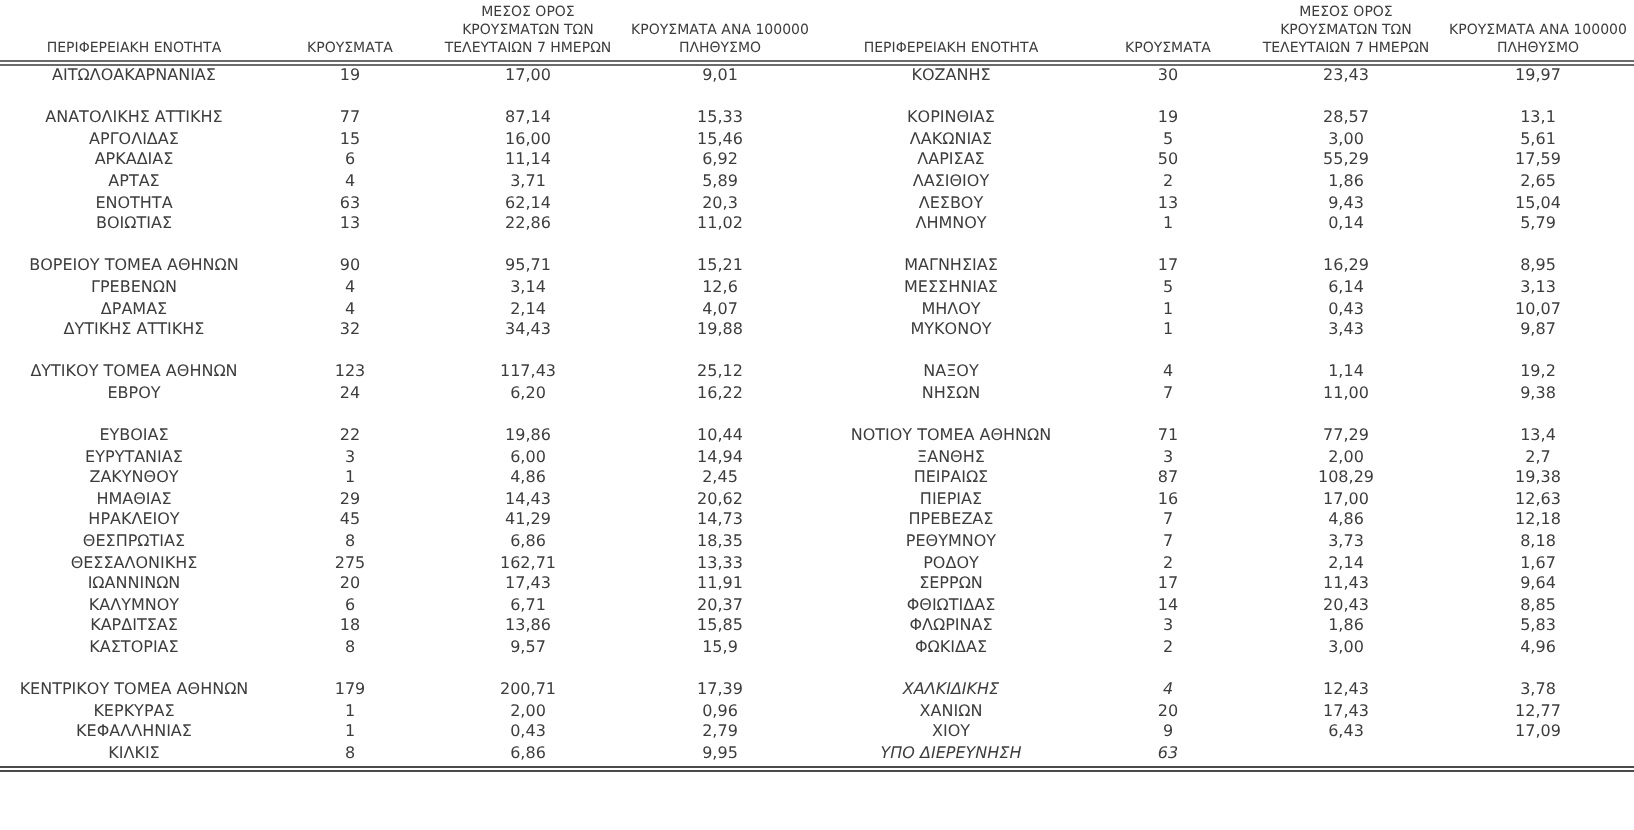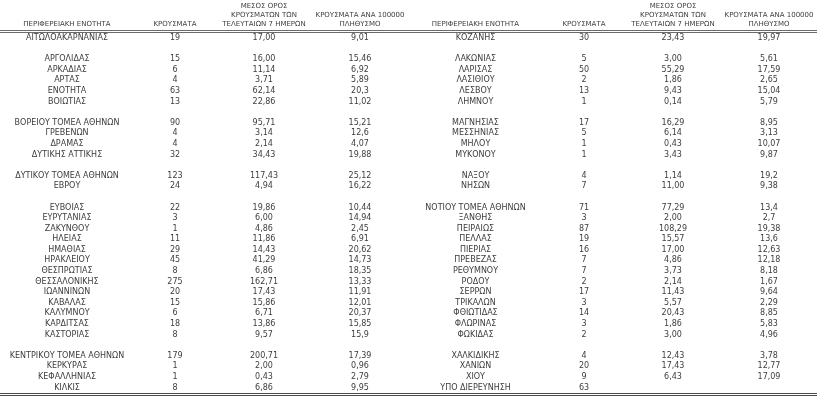--- a/index.html
+++ b/index.html
@@ -17,21 +17,21 @@
     vertical-align:bottom;
     padding:2px 1px 1px 1px;color:#3d3d3d;
     border-bottom:3px double #6b6b6b;
   }
   tbody td{
     font-size:8px;line-height:10.6px;height:10.6px;
     padding:0 1px;text-align:center;vertical-align:middle;
     white-space:nowrap;overflow:hidden;color:#3d3d3d;
   }
   tbody tr.sep td{height:10.6px;}
-  td.it{}
+  td.it{font-style:italic;}
 </style>
 </head>
 <body>
 
 <div class="page">
   <table>
     <colgroup>
       <col style="width:134px">
         <col style="width:82px">
         <col style="width:96px">
@@ -68,20 +68,30 @@
           <td></td>
           <td></td>
           <td></td>
           <td></td>
           <td></td>
           <td></td>
           <td></td>
           <td></td>
         </tr>
         <tr>
+          <td>ΑΝΑΤΟΛΙΚΗΣ ΑΤΤΙΚΗΣ</td>
+          <td>77</td>
+          <td>87,14</td>
+          <td>15,33</td>
+          <td>ΚΟΡΙΝΘΙΑΣ</td>
+          <td>19</td>
+          <td>28,57</td>
+          <td>13,1</td>
+        </tr>
+        <tr>
           <td>ΑΡΓΟΛΙΔΑΣ</td>
           <td>15</td>
           <td>16,00</td>
           <td>15,46</td>
           <td>ΛΑΚΩΝΙΑΣ</td>
           <td>5</td>
           <td>3,00</td>
           <td>5,61</td>
         </tr>
         <tr>
@@ -190,21 +200,21 @@
           <td>117,43</td>
           <td>25,12</td>
           <td>ΝΑΞΟΥ</td>
           <td>4</td>
           <td>1,14</td>
           <td>19,2</td>
         </tr>
         <tr>
           <td>ΕΒΡΟΥ</td>
           <td>24</td>
-          <td>4,94</td>
+          <td>6,20</td>
           <td>16,22</td>
           <td>ΝΗΣΩΝ</td>
           <td>7</td>
           <td>11,00</td>
           <td>9,38</td>
         </tr>
         <tr class="sep">
           <td></td>
           <td></td>
           <td></td>
@@ -238,30 +248,20 @@
           <td>ΖΑΚΥΝΘΟΥ</td>
           <td>1</td>
           <td>4,86</td>
           <td>2,45</td>
           <td>ΠΕΙΡΑΙΩΣ</td>
           <td>87</td>
           <td>108,29</td>
           <td>19,38</td>
         </tr>
         <tr>
-          <td>ΗΛΕΙΑΣ</td>
-          <td>11</td>
-          <td>11,86</td>
-          <td>6,91</td>
-          <td>ΠΕΛΛΑΣ</td>
-          <td>19</td>
-          <td>15,57</td>
-          <td>13,6</td>
-        </tr>
-        <tr>
           <td>ΗΜΑΘΙΑΣ</td>
           <td>29</td>
           <td>14,43</td>
           <td>20,62</td>
           <td>ΠΙΕΡΙΑΣ</td>
           <td>16</td>
           <td>17,00</td>
           <td>12,63</td>
         </tr>
         <tr>
@@ -298,30 +298,20 @@
           <td>ΙΩΑΝΝΙΝΩΝ</td>
           <td>20</td>
           <td>17,43</td>
           <td>11,91</td>
           <td>ΣΕΡΡΩΝ</td>
           <td>17</td>
           <td>11,43</td>
           <td>9,64</td>
         </tr>
         <tr>
-          <td>ΚΑΒΑΛΑΣ</td>
-          <td>15</td>
-          <td>15,86</td>
-          <td>12,01</td>
-          <td>ΤΡΙΚΑΛΩΝ</td>
-          <td>3</td>
-          <td>5,57</td>
-          <td>2,29</td>
-        </tr>
-        <tr>
           <td>ΚΑΛΥΜΝΟΥ</td>
           <td>6</td>
           <td>6,71</td>
           <td>20,37</td>
           <td>ΦΘΙΩΤΙΔΑΣ</td>
           <td>14</td>
           <td>20,43</td>
           <td>8,85</td>
         </tr>
         <tr>

